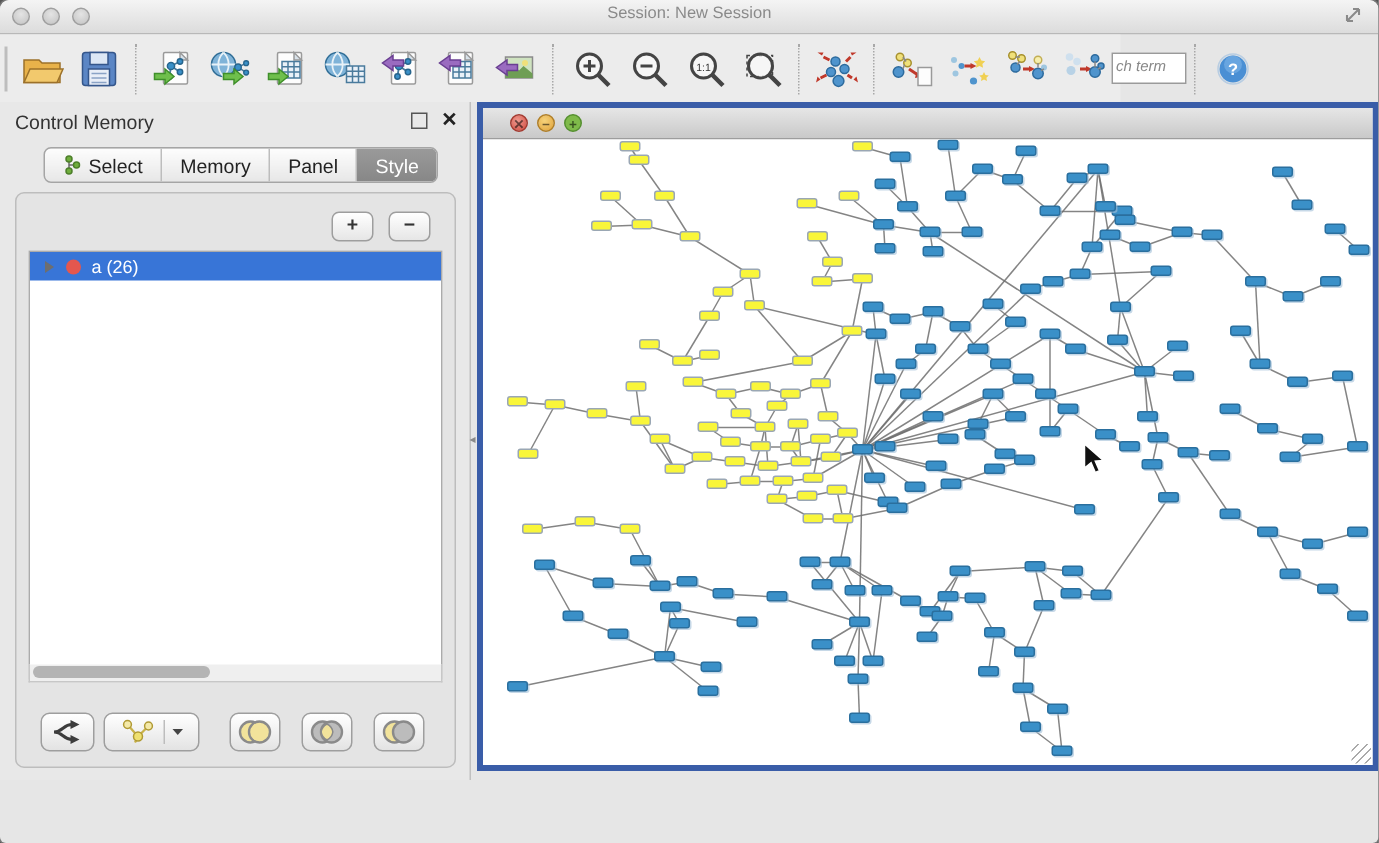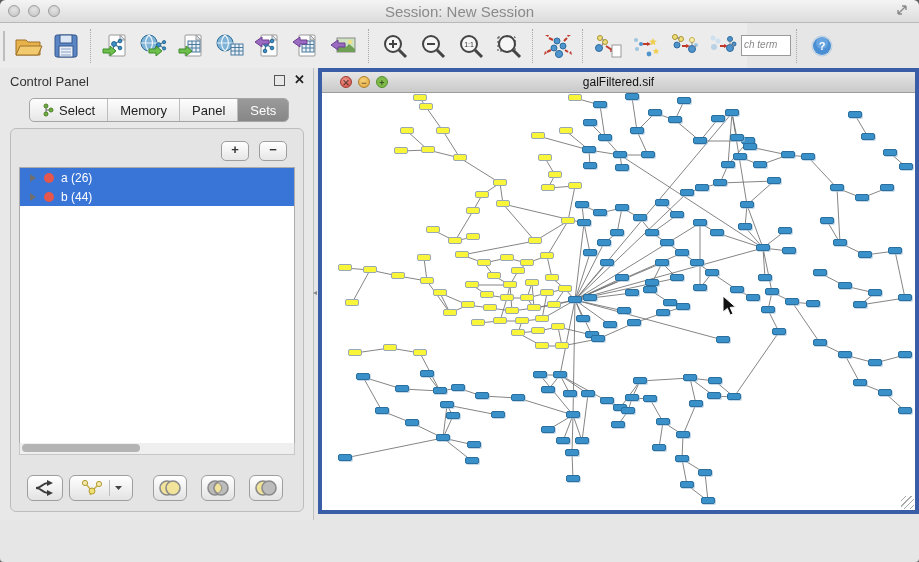--- a/index.html
+++ b/index.html
@@ -1,21 +1,21 @@
 <!DOCTYPE html>
 <html><head>
 <meta charset="utf-8">
 <style>
   html,body{margin:0;padding:0;background:#555;}
   #app{position:relative;width:919px;height:562px;background:#e6e6e6;overflow:hidden;
        font-family:"Liberation Sans",sans-serif;border-radius:6px 6px 4px 4px;box-shadow:0 0 0 1px #777;}
   
   #titlebar{position:absolute;left:0;top:0;width:919px;height:22px;
     background:linear-gradient(#f4f4f4,#dcdcdc);border-bottom:1px solid #b8b8b8;border-radius:6px 6px 0 0;}
-  #titlebar .title{position:absolute;left:0;right:0;top:3px;text-align:center;font-size:15px;color:#8a8a8a;}
+  #titlebar .title{position:absolute;left:0;right:0;top:3px;text-align:center;font-size:11px;color:#8a8a8a;}
   .tl{position:absolute;top:5px;width:12px;height:12px;border-radius:50%;
       background:radial-gradient(circle at 50% 35%,#e4e4e4,#c2c2c2);border:1px solid #9f9f9f;box-sizing:border-box;}
   #resize-ne{position:absolute;right:8px;top:3px;width:16px;height:16px;color:#8a8a8a;font-size:13px;}
   
   #toolbar{position:absolute;left:0;top:23px;width:747px;height:45px;background:#ececec;
     display:flex;align-items:center;}
   .grip{width:6px;height:30px;margin:0 4px 0 3px;border-left:1px solid #bdbdbd;border-right:1px solid #bdbdbd;}
   .tbtn{width:38px;height:36px;display:flex;align-items:center;justify-content:center;flex:0 0 auto;}
   .tbtn svg{display:block;}
   .tsep{width:1px;height:34px;margin:0 5px;border-left:1px dotted #a8a8a8;flex:0 0 auto;}
@@ -273,58 +273,53 @@
           <circle cx="11" cy="11" r="10" fill="none" stroke="#b8cde2"></circle>
           <circle cx="11" cy="11" r="9" fill="#4a8fd4"></circle>
           <circle cx="11" cy="8" r="6" fill="#7db4e8" opacity=".6"></circle>
           <text x="11" y="15" font-size="11" font-weight="bold" text-anchor="middle" fill="#fff" font-family="Liberation Sans">?</text>
         </svg>
       </div>
     </div>
 
   <div id="control-panel">
     <div id="cp-header">
-      <span id="cp-title">Control Panel</span>
+      <span id="cp-title">Control Memory</span>
       <span id="cp-float"></span>
       <span id="cp-close">✕</span>
     </div>
     <div id="tabbar">
         <div class="tab">
           <svg width="12" height="14" viewBox="0 0 12 14">
             <path d="M4 3 L4 11 M4 7 L9 7" stroke="#6a6a6a"></path>
             <circle cx="4" cy="3" r="2" fill="#6fae3d" stroke="#4d7f2a"></circle>
             <circle cx="4" cy="11" r="2" fill="#6fae3d" stroke="#4d7f2a"></circle>
             <circle cx="9" cy="7" r="2" fill="#6fae3d" stroke="#4d7f2a"></circle>
           </svg>
           <span>Select</span>
         </div>
         <div class="tab">
           <span>Memory</span>
         </div>
         <div class="tab">
           <span>Panel</span>
         </div>
         <div class="tab active">
-          <span>Sets</span>
+          <span>Style</span>
         </div>
       </div>
     <div id="cp-box">
       <div class="mini-btn" style="right:54px">+</div>
       <div class="mini-btn" style="right:16px">−</div>
       <div id="sets-list">
           <div class="set-row selected">
             <span class="tri"></span>
             <span class="dot"></span>
             <span>a (26)</span>
           </div>
-          <div class="set-row selected">
-            <span class="tri"></span>
-            <span class="dot"></span>
-            <span>b (44)</span>
-          </div>
         </div>
       <div id="sets-scroll">
         <div id="sets-thumb"></div>
       </div>
 
       <div class="cpbtn" style="left:16px;width:34px">
         <svg width="22" height="18" viewBox="0 0 22 18">
           <path d="M2 9 C8 9 8 4 14 4 M2 9 C8 9 8 14 14 14" stroke="#3c3c3c" stroke-width="2" fill="none"></path>
           <path d="M13 1 L19 4 L13 7 Z M13 11 L19 14 L13 17 Z" fill="#3c3c3c"></path>
         </svg>
@@ -363,21 +358,20 @@
       </div>
     </div>
   </div>
   <div id="collapse-arrow">◂</div>
 
   <div id="net-frame">
     <div id="net-titlebar">
       <span class="nf-btn" style="left:18px;background:radial-gradient(circle at 40% 35%,#f09a90,#cf4a3e);border:1px solid #a33a30;">✕</span>
       <span class="nf-btn" style="left:36px;background:radial-gradient(circle at 40% 35%,#f6d27a,#e0a33c);border:1px solid #b07f28;">−</span>
       <span class="nf-btn" style="left:54px;background:radial-gradient(circle at 40% 35%,#aede77,#6fae3d;);border:1px solid #569030;background-color:#7fba4a;">+</span>
-      <span id="net-title">galFiltered.sif</span>
     </div>
     <div id="graph">
         <svg width="593" height="417">
           <line x1="98" y1="5" x2="104" y2="14" stroke="#6f6f6f" stroke-width="1" opacity="0.85"></line>
           <line x1="104" y1="14" x2="121" y2="38" stroke="#6f6f6f" stroke-width="1" opacity="0.85"></line>
           <line x1="121" y1="38" x2="138" y2="65" stroke="#6f6f6f" stroke-width="1" opacity="0.85"></line>
           <line x1="85" y1="38" x2="106" y2="57" stroke="#6f6f6f" stroke-width="1" opacity="0.85"></line>
           <line x1="79" y1="58" x2="106" y2="57" stroke="#6f6f6f" stroke-width="1" opacity="0.85"></line>
           <line x1="106" y1="57" x2="138" y2="65" stroke="#6f6f6f" stroke-width="1" opacity="0.85"></line>
           <line x1="138" y1="65" x2="178" y2="90" stroke="#6f6f6f" stroke-width="1" opacity="0.85"></line>

